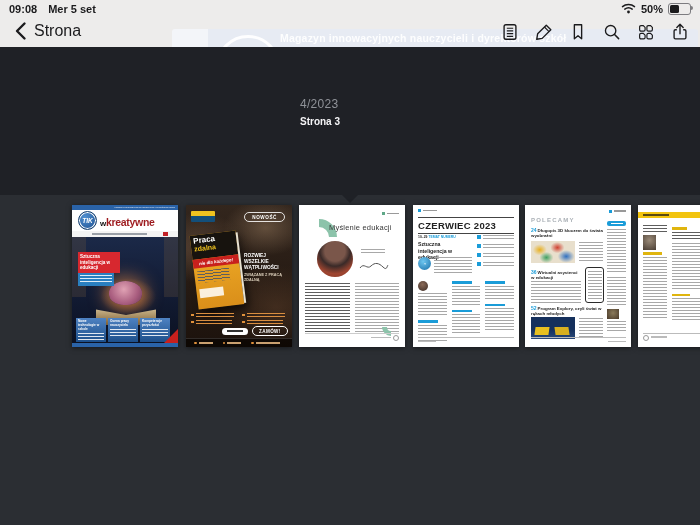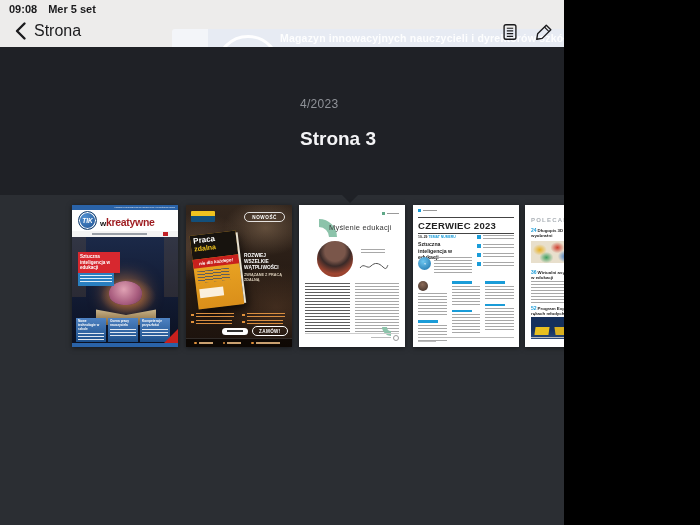--- a/index.html
+++ b/index.html
@@ -1,16 +1,16 @@
 <!DOCTYPE html>
 <html><head>
 <meta charset="utf-8">
 <style>
   html,body{margin:0;padding:0;background:#000;}
-  #screen{position:relative;width:564px;height:525px;overflow:hidden;
+  #screen{position:relative;width:700px;height:525px;overflow:hidden;
     font-family:"Liberation Sans",sans-serif;background:#2B2E33;}
   .ab{position:absolute;}
   
   .statusbar{left:0;top:0;width:700px;height:17px;background:#EDECEB;
     display:flex;align-items:center;justify-content:space-between;
     padding:0 9px;box-sizing:border-box;font-size:11px;font-weight:700;color:#1B1B1D;}
   .sb-left{display:flex;gap:11px;align-items:center;}
   .sb-right{display:flex;gap:5px;align-items:center;}
   .batt{position:relative;width:21px;height:10px;border:1px solid #7c7c80;border-radius:3px;}
   .batt .fill{position:absolute;left:1px;top:1px;bottom:1px;width:9px;background:#1B1B1D;border-radius:1.5px;}
@@ -24,21 +24,21 @@
   .peek .banner-txt{position:absolute;left:108px;top:3px;font-size:10.5px;font-weight:700;
     color:rgba(255,255,255,.92);white-space:nowrap;letter-spacing:.2px;}
   .back{position:absolute;left:14px;top:4px;display:flex;align-items:center;gap:7px;
     font-size:16px;color:#1B1B1D;cursor:pointer;}
   .icons{position:absolute;right:9px;top:4px;display:flex;gap:12px;align-items:center;}
   .icons .ic{width:22px;height:22px;display:flex;align-items:center;justify-content:center;cursor:pointer;}
   svg{display:block;}
   
   .darkpanel{left:0;top:47px;width:700px;height:148px;background:#1F2126;}
   .pager-issue{left:300px;top:97px;font-size:12px;color:#8F9298;letter-spacing:.3px;}
-  .pager-page{left:300px;top:128px;font-size:19px;font-weight:700;color:#F4F4F6;}
+  .pager-page{left:300px;top:116px;font-size:10px;font-weight:700;color:#F4F4F6;}
   .caret{left:342px;top:195px;width:0;height:0;border-left:8px solid transparent;
     border-right:8px solid transparent;border-top:8px solid #1F2126;}
   
   .thumb{position:absolute;top:205px;width:106px;height:142px;overflow:hidden;
     box-shadow:0 1px 5px rgba(0,0,0,.5);cursor:pointer;}
   .page{position:relative;width:100%;height:100%;background:#fff;}
   .tl{background:repeating-linear-gradient(to bottom,#A8A8A8 0,#A8A8A8 1px,transparent 1px,transparent 3px);}
   .tl.dk{background:repeating-linear-gradient(to bottom,#5E5E5E 0,#5E5E5E 1px,transparent 1px,transparent 3px);}
   .tl.wh{background:repeating-linear-gradient(to bottom,rgba(255,255,255,.85) 0,rgba(255,255,255,.85) 1px,transparent 1px,transparent 3px);}
   .tl.or{background:repeating-linear-gradient(to bottom,#D98E40 0,#D98E40 1px,transparent 1px,transparent 3px);}

